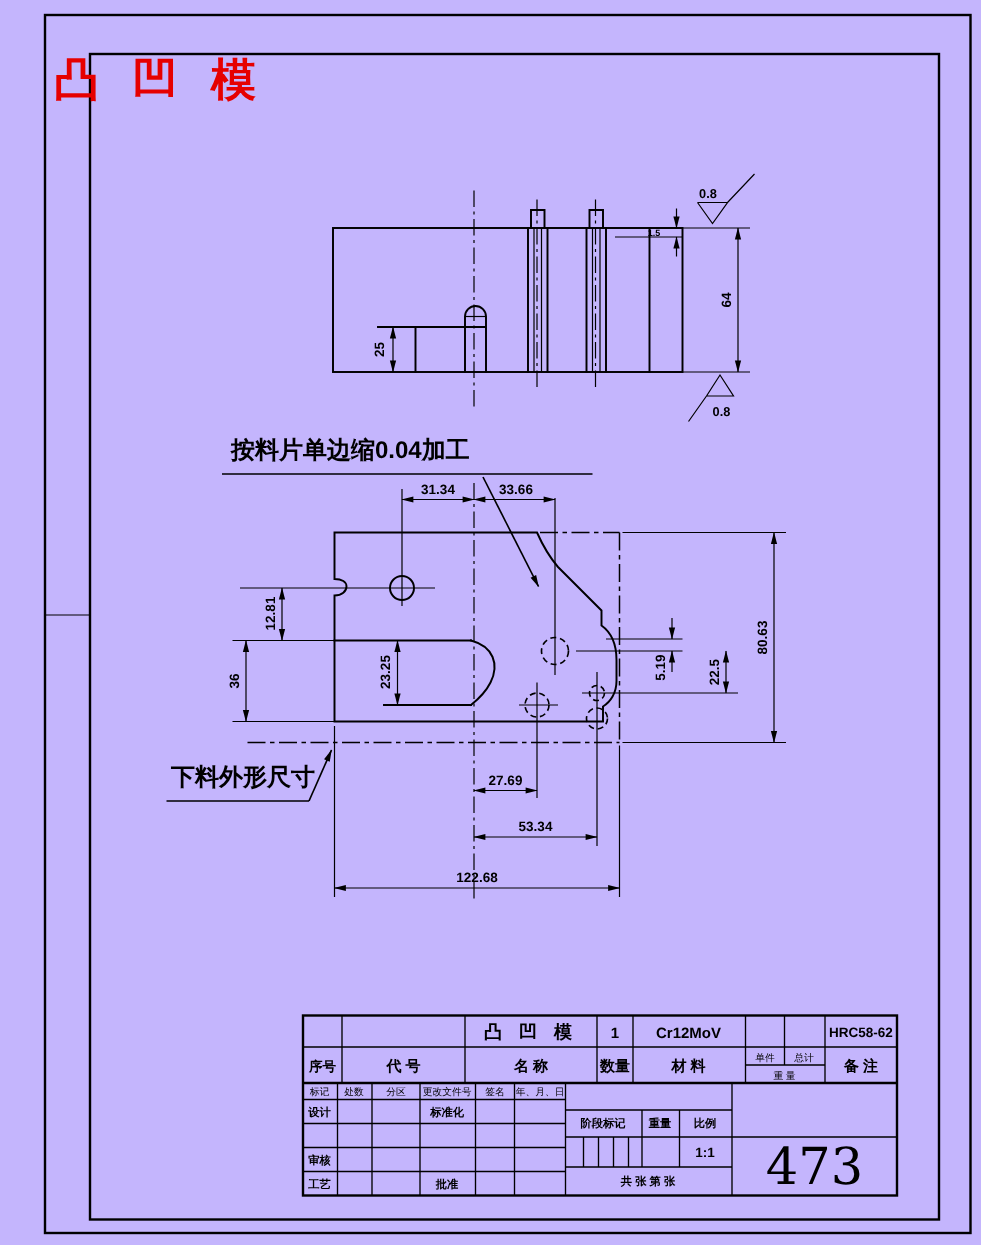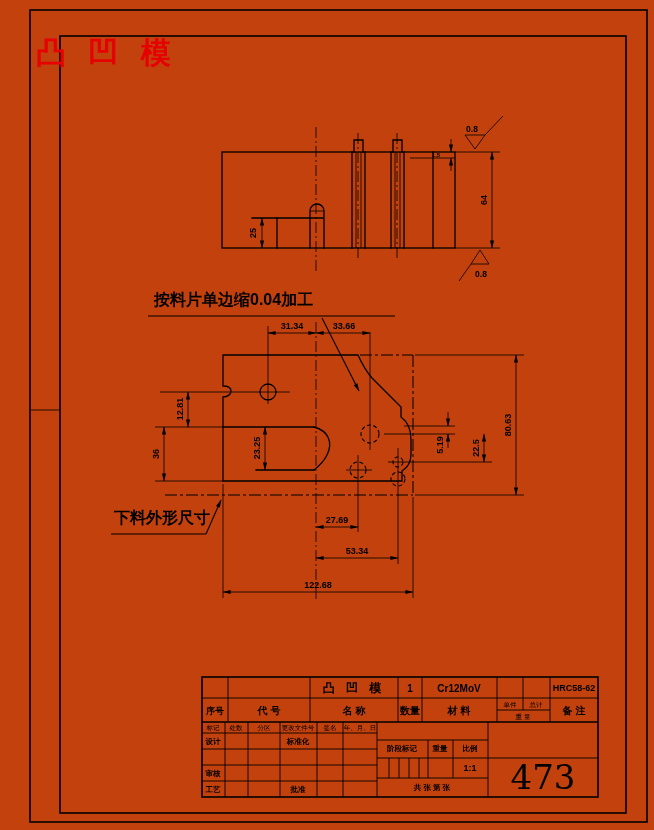--- a/index.html
+++ b/index.html
@@ -1,16 +1,16 @@
 <!DOCTYPE html>
 <html><head>
 <meta charset="utf-8">
 <style>
   html,body{margin:0;padding:0;background:#fff;}
-  #sheet{position:relative;width:654px;height:830px;background:#c2410c;overflow:hidden;
+  #sheet{position:relative;width:654px;height:830px;background:#c4b5fd;overflow:hidden;
          font-family:"Liberation Sans",sans-serif;}
   svg{position:absolute;left:0;top:0;}
   .bd  {fill:none;stroke:#000;stroke-width:1.6;}
   .ol  {fill:none;stroke:#000;stroke-width:1.3;stroke-linecap:square;}
   .tl  {fill:none;stroke:#000;stroke-width:0.8;}
   .dl  {fill:none;stroke:#000;stroke-width:0.8;}
   .cl  {fill:none;stroke:#000;stroke-width:0.8;stroke-dasharray:11 3 2 3;}
   .cl2 {fill:none;stroke:#000;stroke-width:1;stroke-dasharray:12 3 3 3;}
   .hid {fill:none;stroke:#000;stroke-width:1.1;stroke-dasharray:4 2.5;}
   .ldr {fill:none;stroke:#000;stroke-width:1.1;}

